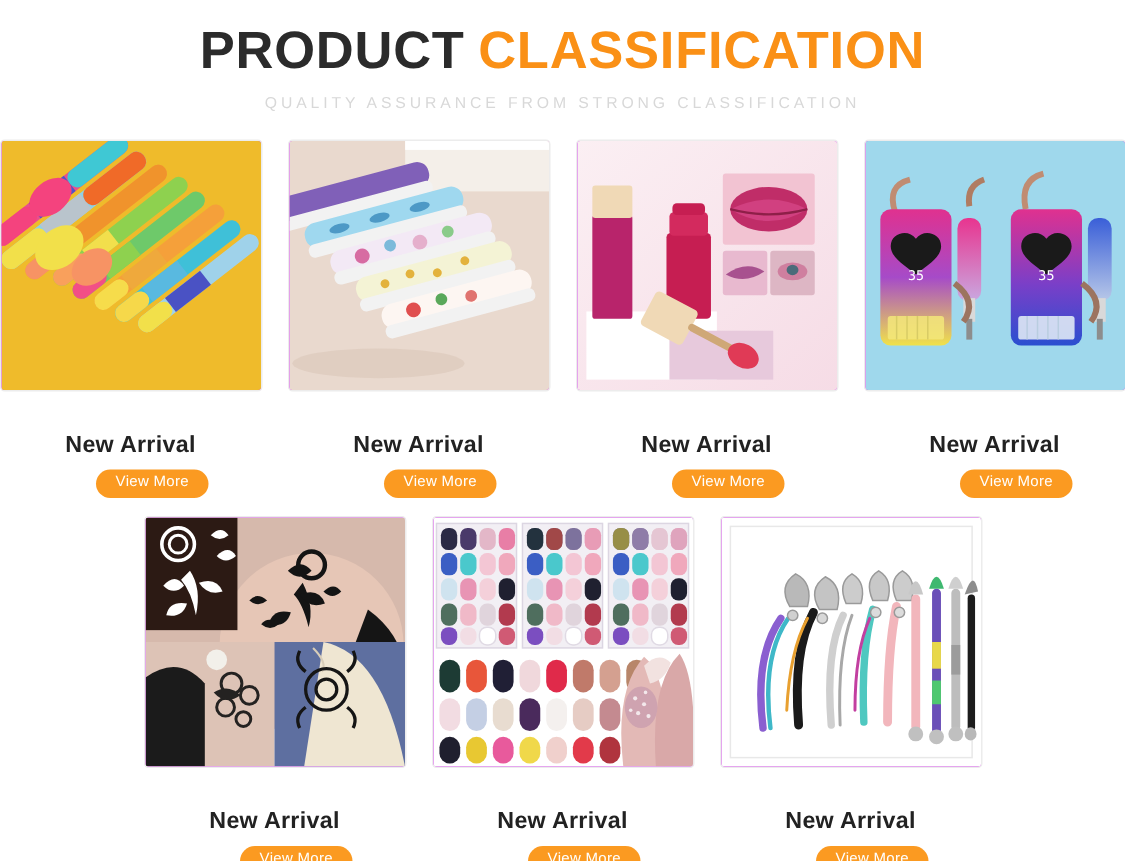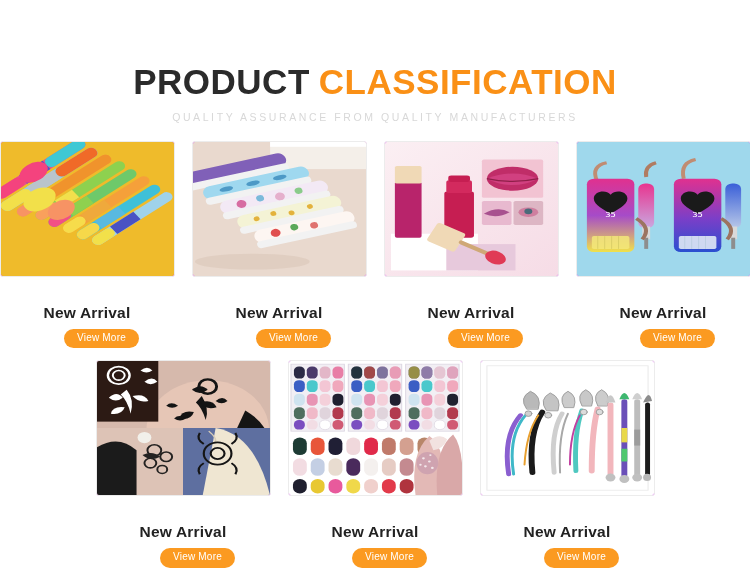--- a/index.html
+++ b/index.html
@@ -17,21 +17,20 @@
     position: relative;
     width: 750px;
     height: 574px;
     background: #ffffff;
   }
 
   
   .header {
     padding-top: 16px;
     text-align: center;
-    margin-top: 48px;
   }
 
   .title {
     font-size: 35px;
     font-weight: 800;
     letter-spacing: 0.5px;
     line-height: 1.05;
     white-space: nowrap;
   }
   .title .t-dark  { color: #2b2b2b; }
@@ -58,21 +57,21 @@
 
   .card {
     width: 175px;
     display: flex;
     flex-direction: column;
     align-items: center;
   }
 
   .thumb {
     width: 175px;
-    height: 136px;
+    height: 168px;
     border: 1px solid #ececec;
     border-radius: 3px;
     overflow: hidden;
     position: relative;
     background: #d946ef;
   }
   .thumb svg { display: block; width: 100%; height: 100%; }
 
   .card-label {
     margin-top: 27px;
@@ -102,21 +101,21 @@
 </style>
 </head>
 <body>
 
 <div class="page">
 
   <div class="header">
     <div class="title">
       <span class="t-dark">PRODUCT</span><span class="t-gap"></span><span class="t-accent">CLASSIFICATION</span>
     </div>
-    <div class="subtitle">QUALITY ASSURANCE FROM QUALITY MANUFACTURERS</div>
+    <div class="subtitle">QUALITY ASSURANCE FROM STRONG CLASSIFICATION</div>
   </div>
 
   <div class="row row-1">
 
     <div class="card">
       <div class="thumb">
         <svg viewBox="0 0 175 168" preserveAspectRatio="none">
           <rect width="175" height="168" fill="#efbb2b"></rect>
           <g transform="rotate(-38 88 84)">
             <rect x="25" y="8" width="112" height="13" rx="6" fill="#e94f8c"></rect>

